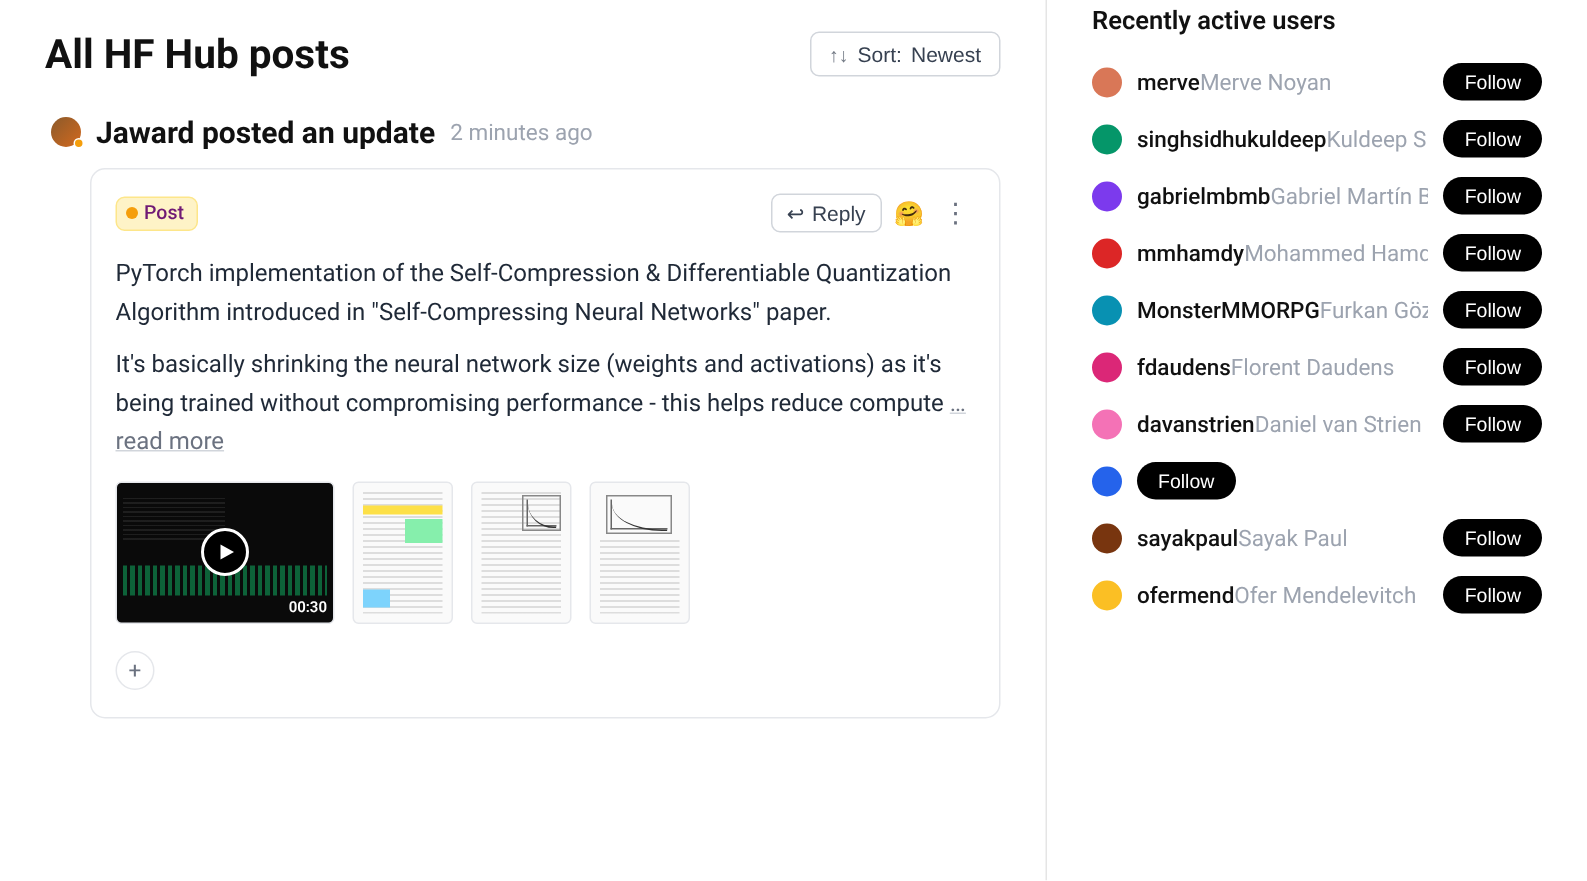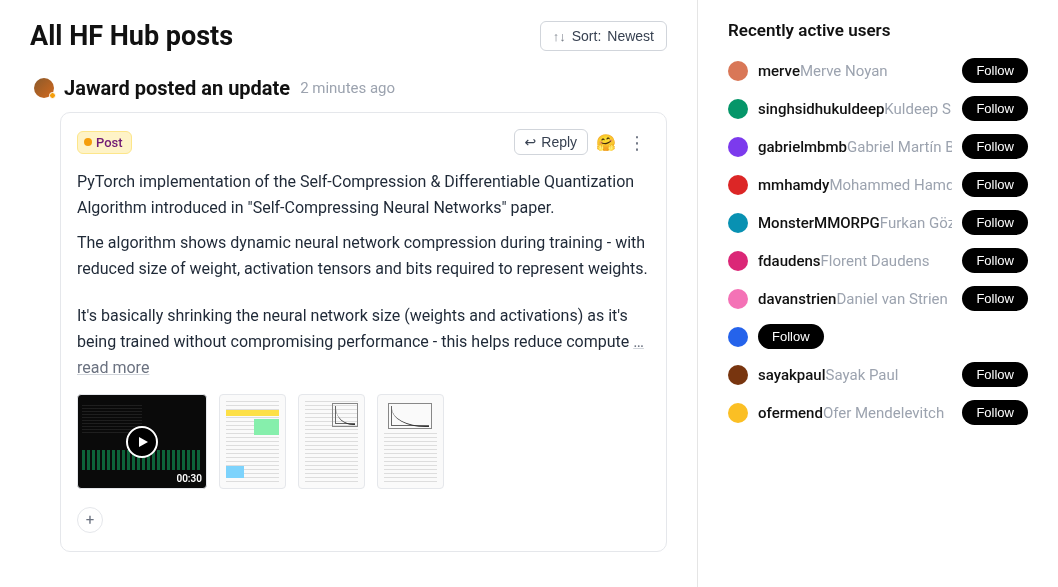--- a/index.html
+++ b/index.html
@@ -1,19 +1,19 @@
 <!DOCTYPE html>
 <html><head>
   <meta charset="utf-8">
   <style>
     * { margin: 0; padding: 0; box-sizing: border-box; }
     body { font-family: -apple-system, BlinkMacSystemFont, "Segoe UI", Roboto, sans-serif; background: #fff; color: #111; width: 1058px; height: 587px; overflow: hidden; display: flex; }
     
     .main { flex: 1; padding: 20px 30px; border-right: 1px solid #e5e5e5; overflow: hidden; }
-    .sidebar { width: 360px; padding: 20px 30px; }
+    .sidebar { width: 360px; padding: 4px 30px; }
     
     .header-row { display: flex; justify-content: space-between; align-items: center; margin-bottom: 24px; }
     .page-title { font-size: 27px; font-weight: 700; }
     
     .sort-btn { border: 1px solid #d1d5db; background: #fff; border-radius: 6px; padding: 6px 12px; font-size: 14px; color: #374151; display: flex; align-items: center; gap: 6px; cursor: pointer; }
     .sort-icon { font-size: 13px; opacity: 0.7; }
     
     .post-header { display: flex; align-items: center; gap: 10px; margin-bottom: 12px; padding-left: 4px; }
     .avatar-sm { width: 20px; height: 20px; border-radius: 50%; background: linear-gradient(135deg, #8b5a2b, #d2691e); position: relative; }
     .avatar-dot { position: absolute; bottom: -1px; right: -2px; width: 7px; height: 7px; background: #f59e0b; border-radius: 50%; border: 1px solid #fff; }
@@ -28,21 +28,21 @@
     .reply-btn { border: 1px solid #d1d5db; border-radius: 6px; padding: 4px 10px; font-size: 14px; background: #fff; display: inline-flex; align-items: center; gap: 5px; cursor: pointer; color: #374151; }
     .reaction { font-size: 16px; cursor: pointer; }
     .more-dots { font-size: 18px; color: #6b7280; cursor: pointer; padding: 0 4px; }
     
     .post-body { font-size: 16px; line-height: 1.6; color: #1f2937; margin-bottom: 14px; }
     .post-para { margin-bottom: 10px; }
     .read-more { color: #6b7280; text-decoration: underline; text-decoration-color: #d1d5db; cursor: pointer; }
     
     .thumbs { display: flex; gap: 12px; margin-bottom: 18px; }
     .thumb { width: 67px; height: 95px; border: 1px solid #e5e7eb; border-radius: 4px; background: #fafafa; position: relative; cursor: pointer; overflow: hidden; }
-    .thumb-video { width: 130px; background: #0a0a0a; position: relative; }
+    .thumb-video { width: 146px; background: #0a0a0a; position: relative; }
     .play-circle { position: absolute; top: 50%; left: 50%; transform: translate(-50%, -50%); width: 32px; height: 32px; background: #000; border: 2px solid #fff; border-radius: 50%; display: flex; align-items: center; justify-content: center; }
     .play-triangle { width: 0; height: 0; border-left: 9px solid #fff; border-top: 5px solid transparent; border-bottom: 5px solid transparent; margin-left: 2px; }
     .video-time { position: absolute; bottom: 4px; right: 4px; font-size: 10px; color: #fff; font-weight: 600; }
     .video-bg-top { position:absolute; top:8px; left:4px; right:50%; height:30px; background: repeating-linear-gradient(0deg, #333 0, #333 1px, transparent 1px, transparent 3px); opacity:0.5;}
     .video-bg-bot { position:absolute; bottom:18px; left:4px; right:4px; height:20px; background: repeating-linear-gradient(90deg, #0f9d58 0, #0f9d58 3px, transparent 3px, transparent 5px); opacity:0.6;}
     .doc-lines { position:absolute; inset: 6px; background: repeating-linear-gradient(0deg, #ddd 0, #ddd 1px, transparent 1px, transparent 4px); }
     .doc-hl-y { position:absolute; top:15px; left:6px; right:6px; height:6px; background:#fde047; }
     .doc-hl-g { position:absolute; top:24px; left:34px; right:6px; height:16px; background:#86efac; }
     .doc-hl-b { position:absolute; bottom:10px; left:6px; width:18px; height:12px; background:#7dd3fc; }
     .doc-chart { position:absolute; top:8px; right:6px; width:26px; height:24px; border:1px solid #888; }
@@ -90,21 +90,20 @@
       <button class="reply-btn">
         <span>↩</span>
         <span>Reply</span>
       </button>
       <span class="reaction">🤗</span>
       <span class="more-dots">⋮</span>
     </div>
 
     <div class="post-body">
       <p class="post-para">PyTorch implementation of the Self-Compression &amp; Differentiable Quantization Algorithm introduced in "Self-Compressing Neural Networks" paper.</p>
-      <p class="post-para" style="margin-bottom:22px">The algorithm shows dynamic neural network compression during training - with reduced size of weight, activation tensors and bits required to represent weights.</p>
       <p>
         <span>It's basically shrinking the neural network size (weights and activations) as it's being trained without compromising performance - this helps reduce compute</span>
         <span class="read-more">…read more</span>
       </p>
     </div>
 
     <div class="thumbs">
       <div class="thumb thumb-video">
         <div class="video-bg-top"></div>
         <div class="video-bg-bot"></div>

